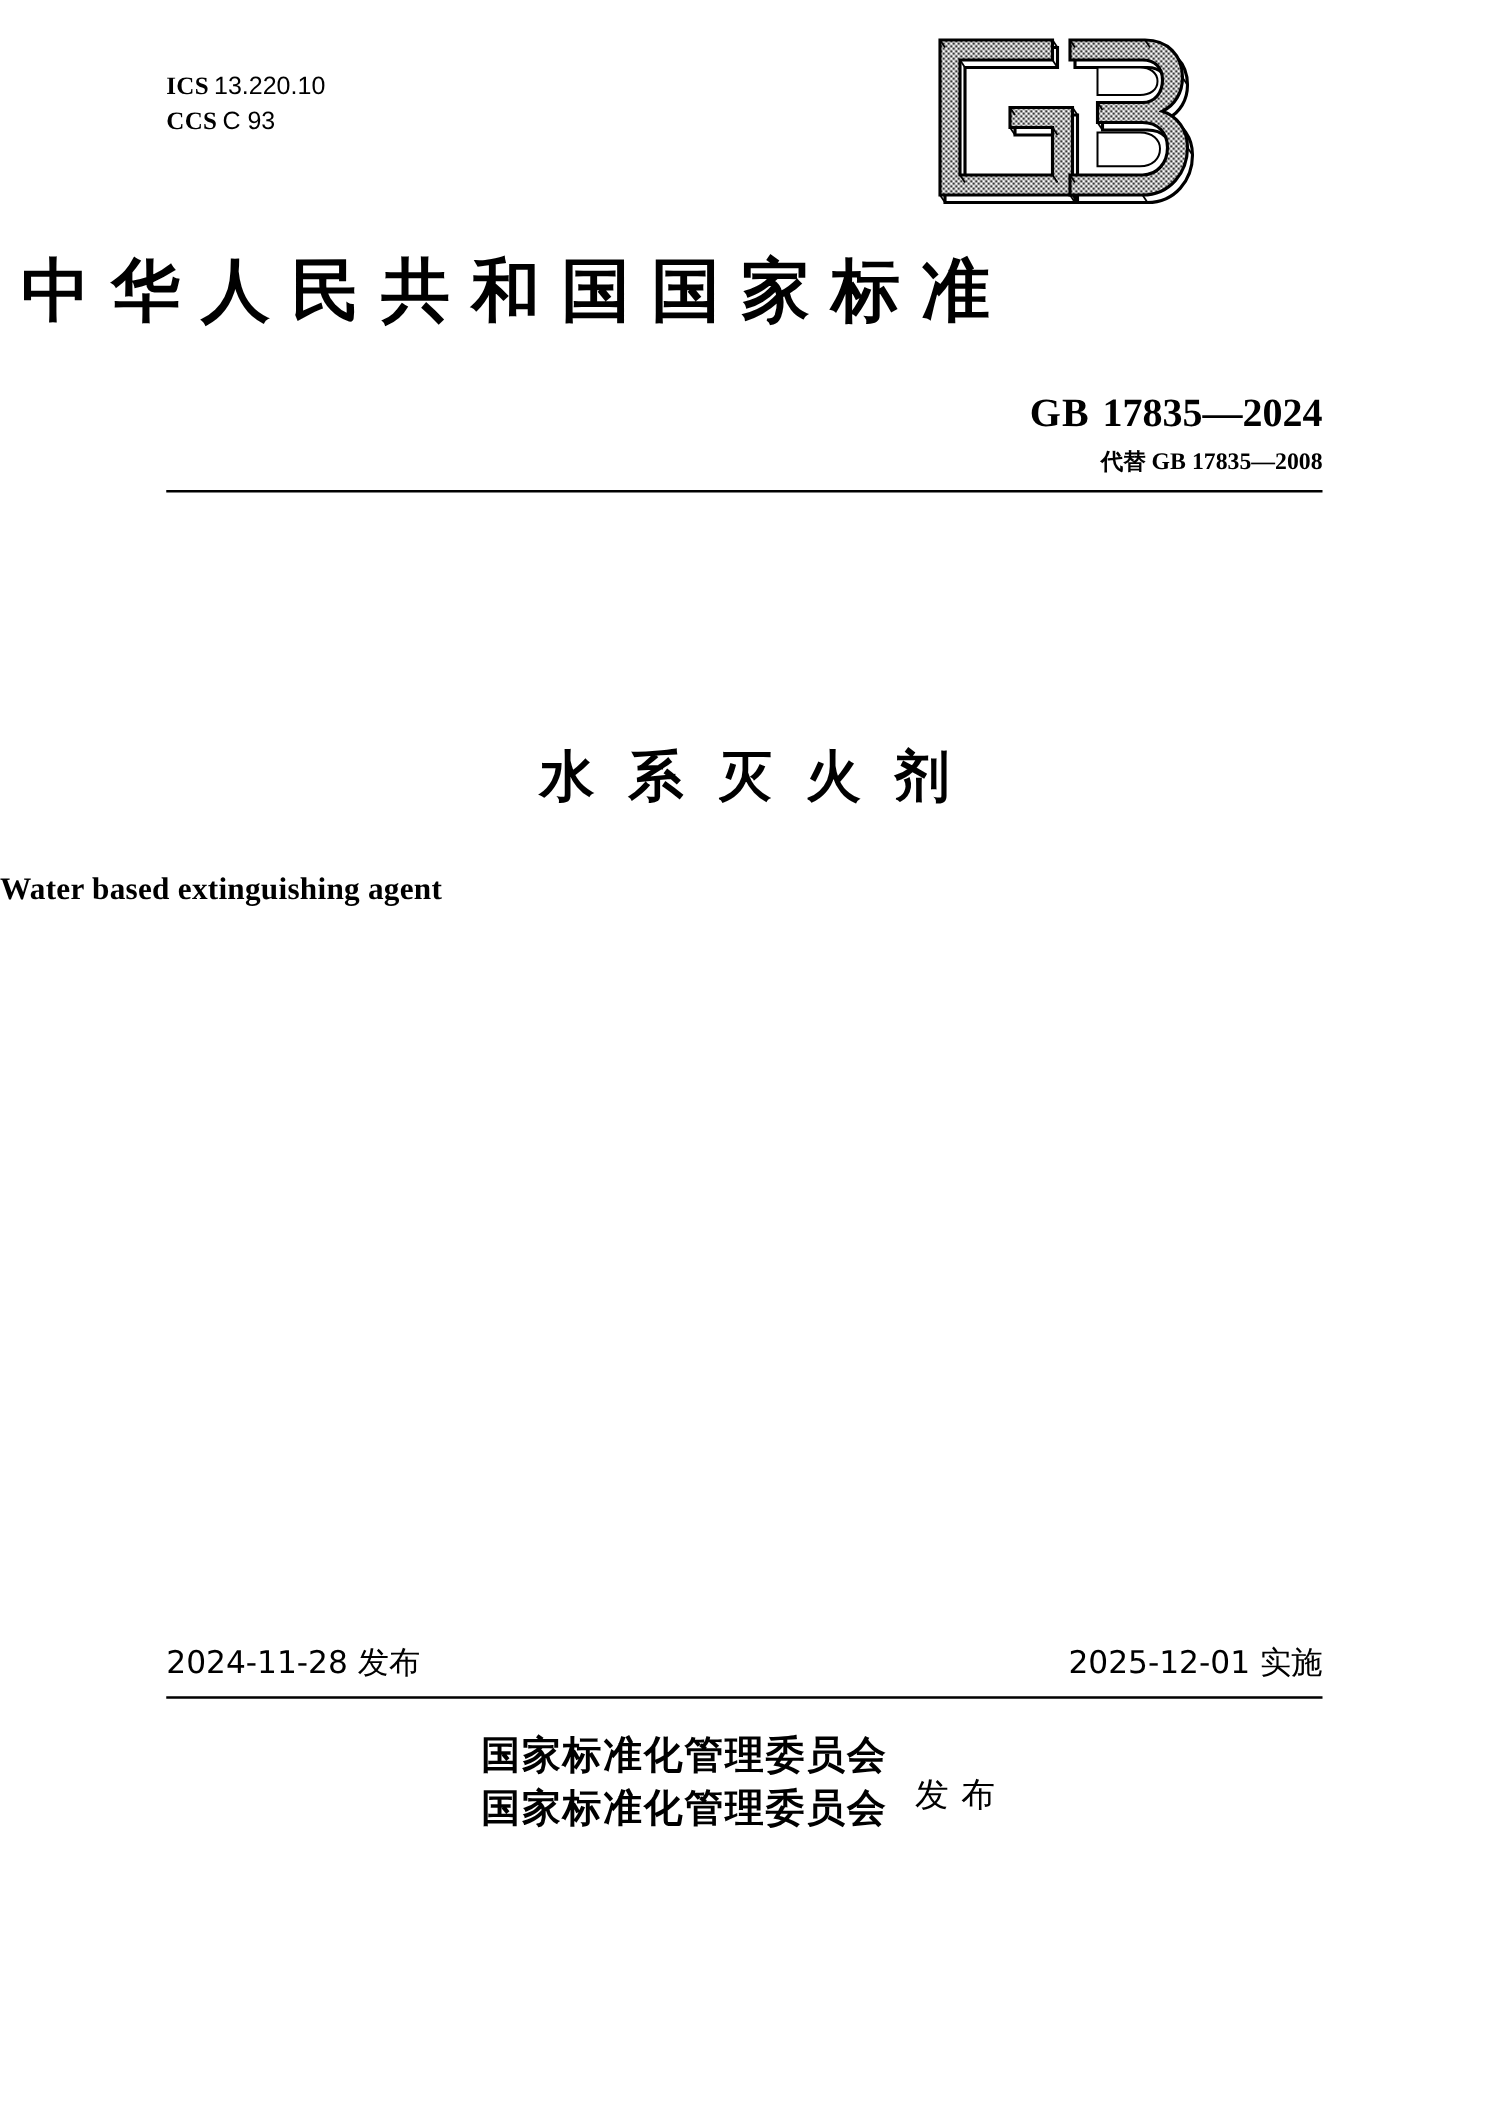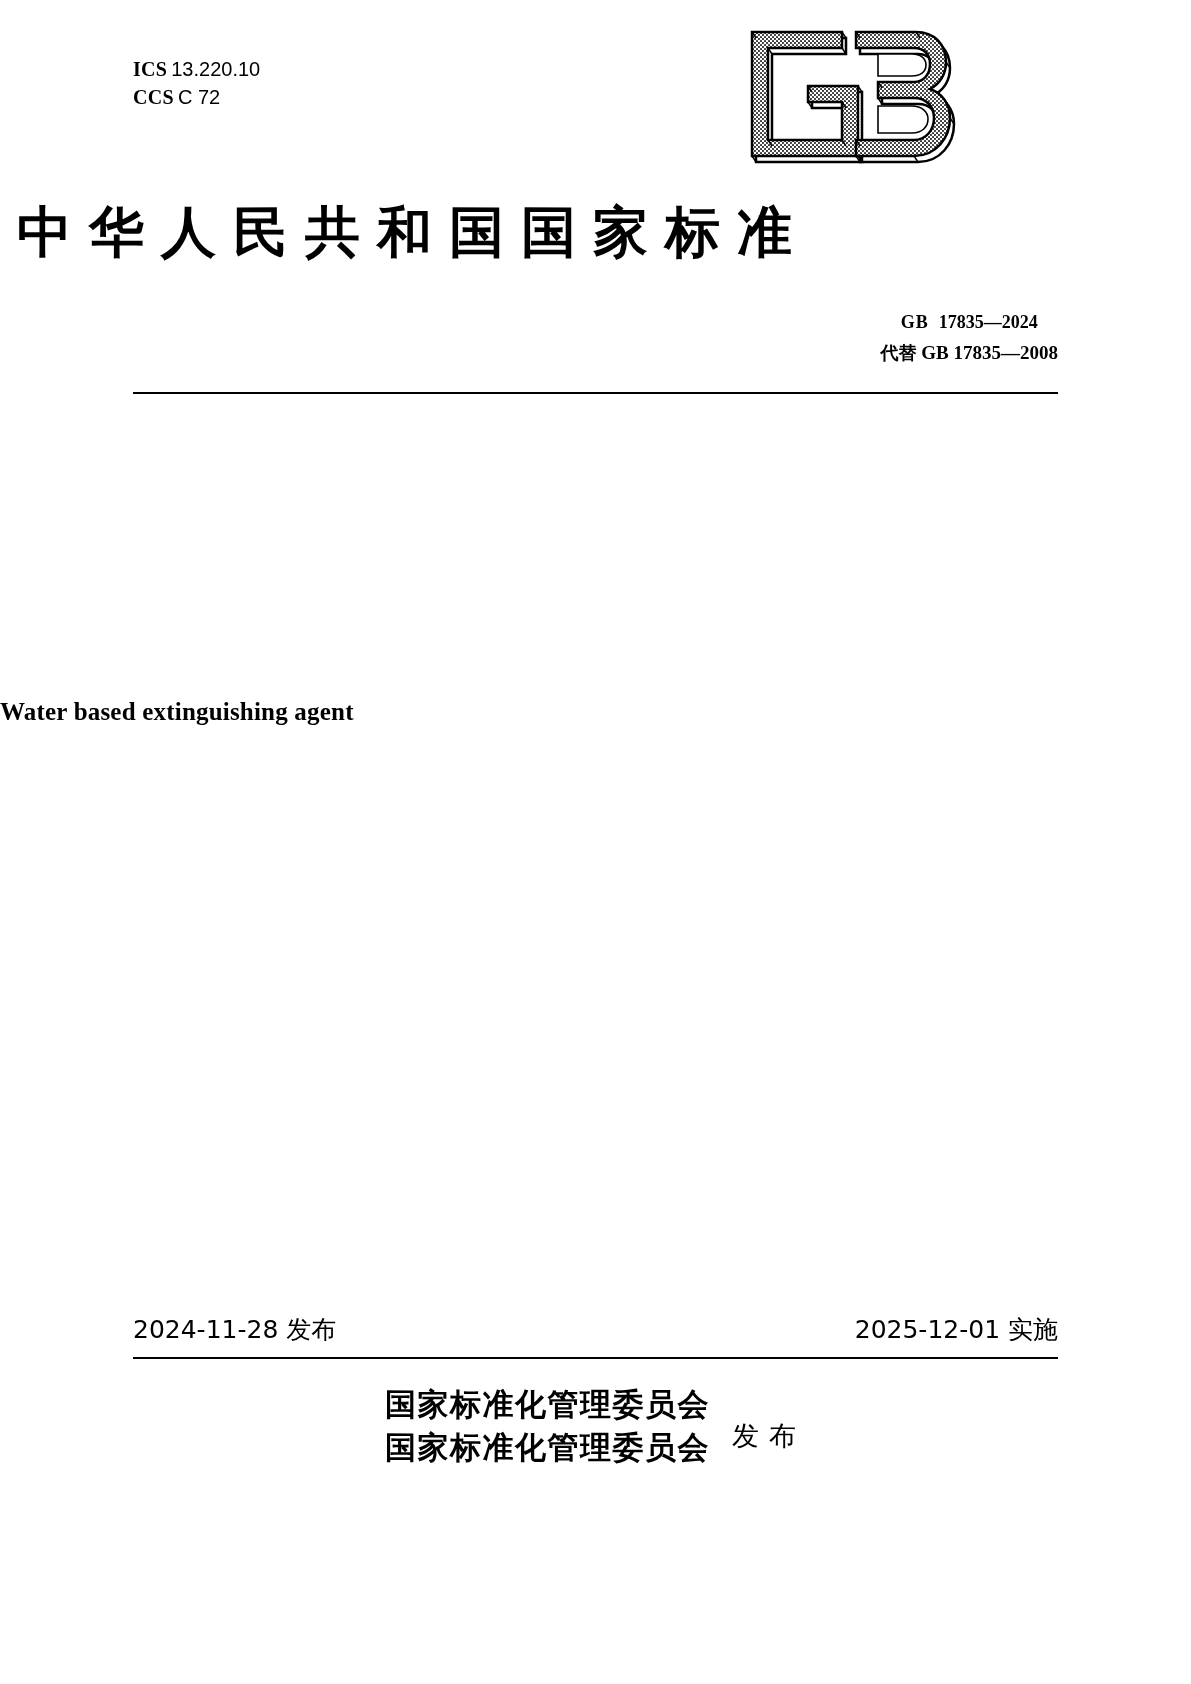--- a/index.html
+++ b/index.html
@@ -68,21 +68,21 @@
   
   .std-num-block {
     position: absolute;
     right: 133px;
     top: 312px;
     text-align: right;
   }
   .std-num {
     font-family: "Liberation Serif", serif;
     font-weight: bold;
-    font-size: 18px;
+    font-size: 32px;
     white-space: nowrap;
     text-align: center;
   }
   .std-num .gb {
     letter-spacing: 1px;
     margin-right: 10px;
   }
   .std-replace {
     margin-top: 8px;
     font-size: 19px;
@@ -193,21 +193,21 @@
 
 <div class="page">
 
   <div class="codes">
     <div>
       <span class="code-prefix">ICS</span>
       <span class="code-value">13.220.10</span>
     </div>
     <div>
       <span class="code-prefix">CCS</span>
-      <span class="code-value">C 72</span>
+      <span class="code-value">C 93</span>
     </div>
   </div>
 
   <div class="gb-logo">
     <svg width="225" height="140" viewBox="0 0 225 140" xmlns="http://www.w3.org/2000/svg" aria-hidden="true">
       <defs>
         <pattern id="halftone" width="4" height="4" patternUnits="userSpaceOnUse">
           <rect width="4" height="4" fill="#ffffff"></rect>
           <circle cx="1" cy="1" r="1.05" fill="#2b2b2b"></circle>
           <circle cx="3" cy="3" r="1.05" fill="#2b2b2b"></circle>
@@ -261,20 +261,21 @@
     </div>
     <div class="std-replace">
       <span class="cn">代替</span>
       <span class="en">GB</span>
       <span class="en">17835—2008</span>
     </div>
   </div>
 
   <div class="rule-top"></div>
 
+  <div class="doc-title-cn">水系灭火剂</div>
   <div class="doc-title-en">Water based extinguishing agent</div>
 
   <div class="date-issue">2024-11-28 发布</div>
   <div class="date-impl">2025-12-01 实施</div>
 
   <div class="rule-bottom"></div>
 
   <div class="publisher">
     <div class="publisher-names">
       <div>国家标准化管理委员会</div>

